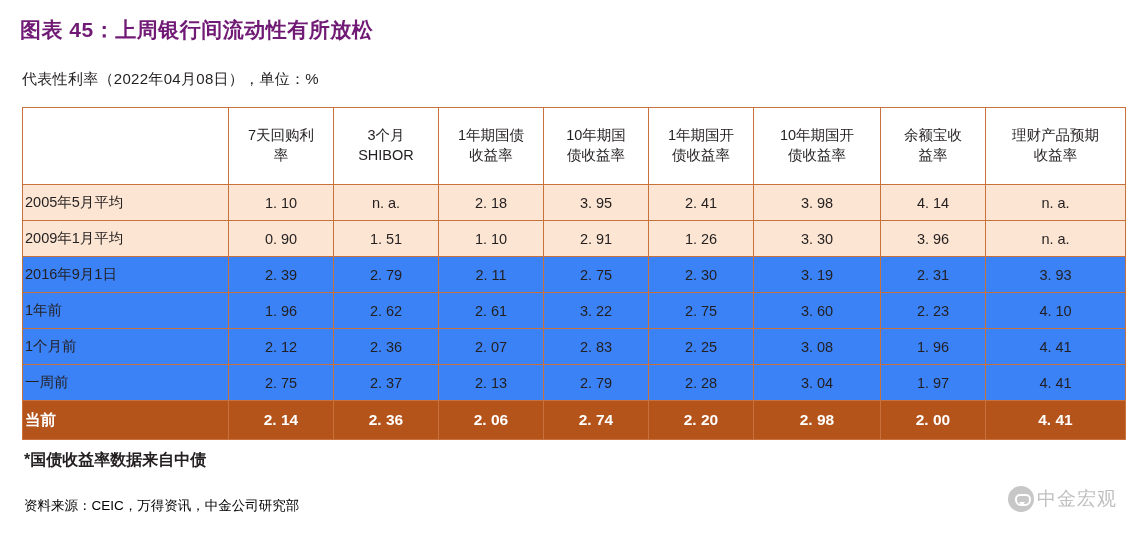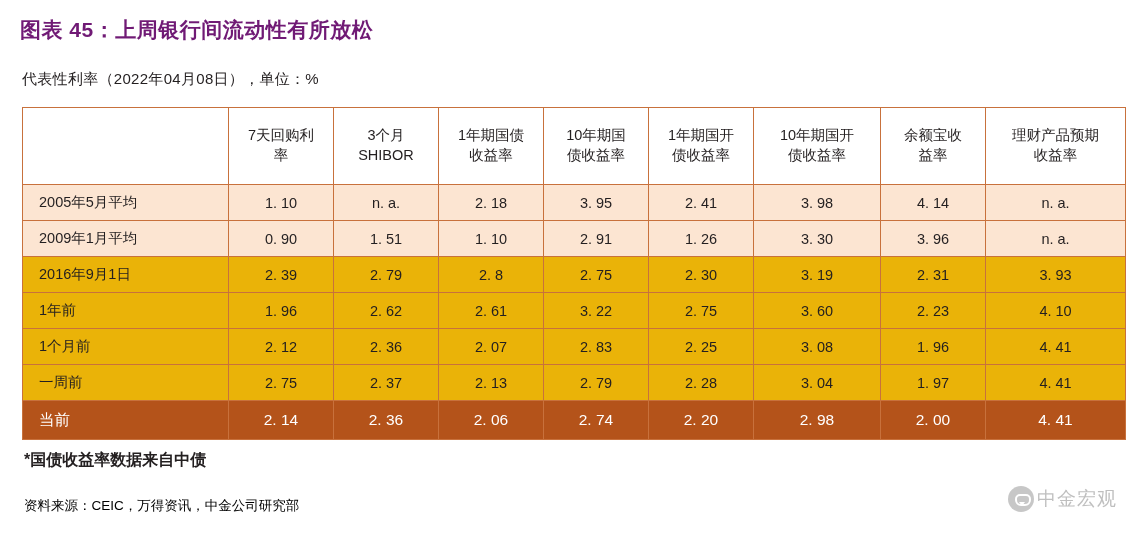--- a/index.html
+++ b/index.html
@@ -68,32 +68,32 @@
   .col-w-last {
     width: 139px;
   }
   tbody td {
     height: 35px;
     text-align: center;
     vertical-align: middle;
   }
   tbody td.label {
     text-align: left;
-    padding-left: 16px;
+    padding-left: 2px;
   }
   tr.tint td {
     background: #fce5d2;
   }
   tr.plain td {
-    background: #eab308;
+    background: #3b82f6;
   }
   tr.current td {
     background: #b4531a;
     color: #ffffff;
-    font-weight: normal;
+    font-weight: bold;
     font-size: 15.5px;
     height: 38px;
   }
   .footnote {
     font-size: 16px;
     font-weight: bold;
     color: #231f20;
     margin: 10px 0 0 8px;
   }
   .source {
@@ -211,21 +211,21 @@
         <td>2. 91</td>
         <td>1. 26</td>
         <td>3. 30</td>
         <td>3. 96</td>
         <td>n. a.</td>
       </tr>
       <tr class="plain">
         <td class="label">2016年9月1日</td>
         <td>2. 39</td>
         <td>2. 79</td>
-        <td>2. 8</td>
+        <td>2. 11</td>
         <td>2. 75</td>
         <td>2. 30</td>
         <td>3. 19</td>
         <td>2. 31</td>
         <td>3. 93</td>
       </tr>
       <tr class="plain">
         <td class="label">1年前</td>
         <td>1. 96</td>
         <td>2. 62</td>

